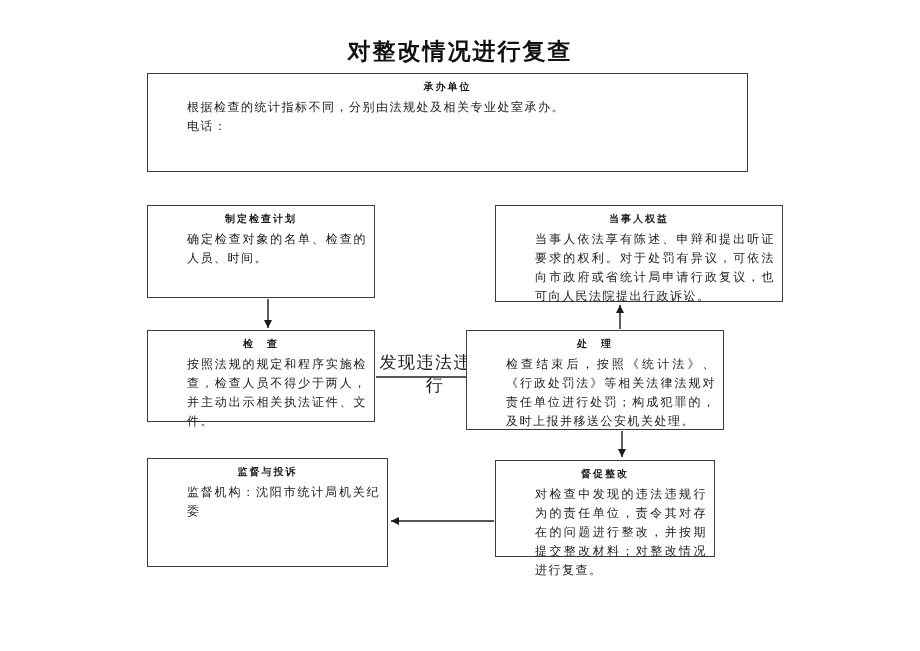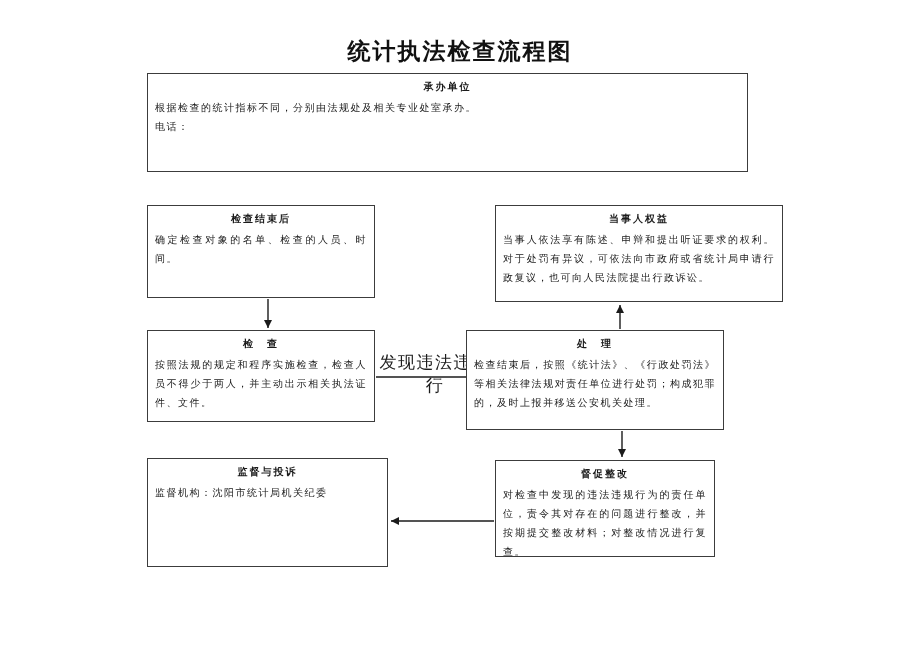--- a/index.html
+++ b/index.html
@@ -39,24 +39,25 @@
     text-align: center;
     font-family: Liberation Sans, sans-serif;
     font-weight: bold;
     font-size: 10px;
     letter-spacing: 2px;
     padding-top: 4px;
     line-height: 18px;
   }
   .box-body {
     padding: 2px 7px 2px 7px;
-    font-size: 10px;
+    font-size: 12px;
     letter-spacing: 1.5px;
     line-height: 19px;
     text-align: justify;
+    margin-left: 32px;
   }
   .box-body .line { display: block; }
   
   .box-undertaker  { left: 147px; top: 73px;  width: 601px; height: 99px; }
   .box-plan        { left: 147px; top: 205px; width: 228px; height: 93px; }
   .box-rights      { left: 495px; top: 205px; width: 288px; height: 97px; }
   .box-inspect     { left: 147px; top: 330px; width: 228px; height: 92px; }
   .box-handle      { left: 466px; top: 330px; width: 258px; height: 100px; }
   .box-supervision { left: 147px; top: 458px; width: 241px; height: 109px; }
   .box-rectify     { left: 495px; top: 460px; width: 220px; height: 97px; }
@@ -77,21 +78,21 @@
     font-size: 17px;
     letter-spacing: 1.5px;
     color: #1b1b1b;
   }
 </style>
 </head>
 <body>
 
 <div class="page">
 
-  <h1 class="title">统计执法检查流程图</h1>
+  <h1 class="title">对整改情况进行复查</h1>
 
   <svg class="arrows-layer" width="920" height="651" viewBox="0 0 920 651" xmlns="http://www.w3.org/2000/svg">
     <defs>
       <marker id="arrowhead" markerWidth="10" markerHeight="10" refX="8" refY="4" orient="auto" markerUnits="userSpaceOnUse">
         <path d="M0,0 L8,4 L0,8 Z" fill="#1b1b1b"></path>
       </marker>
     </defs>
     <line x1="268" y1="299" x2="268" y2="328" stroke="#1b1b1b" stroke-width="1.4" marker-end="url(#arrowhead)"></line>
     <line x1="376" y1="377" x2="492" y2="377" stroke="#1b1b1b" stroke-width="1.4" marker-end="url(#arrowhead)"></line>
     <line x1="620" y1="329" x2="620" y2="305" stroke="#1b1b1b" stroke-width="1.4" marker-end="url(#arrowhead)"></line>
@@ -103,21 +104,21 @@
 
   <div class="box box-undertaker">
     <div class="box-title">承办单位</div>
     <div class="box-body">
       <span class="line">根据检查的统计指标不同，分别由法规处及相关专业处室承办。</span>
       <span class="line">电话：</span>
     </div>
   </div>
 
   <div class="box box-plan">
-    <div class="box-title">检查结束后</div>
+    <div class="box-title">制定检查计划</div>
     <div class="box-body">确定检查对象的名单、检查的人员、时间。</div>
   </div>
 
   <div class="box box-rights">
     <div class="box-title">当事人权益</div>
     <div class="box-body">当事人依法享有陈述、申辩和提出听证要求的权利。对于处罚有异议，可依法向市政府或省统计局申请行政复议，也可向人民法院提出行政诉讼。</div>
   </div>
 
   <div class="box box-inspect">
     <div class="box-title">检　查</div>

